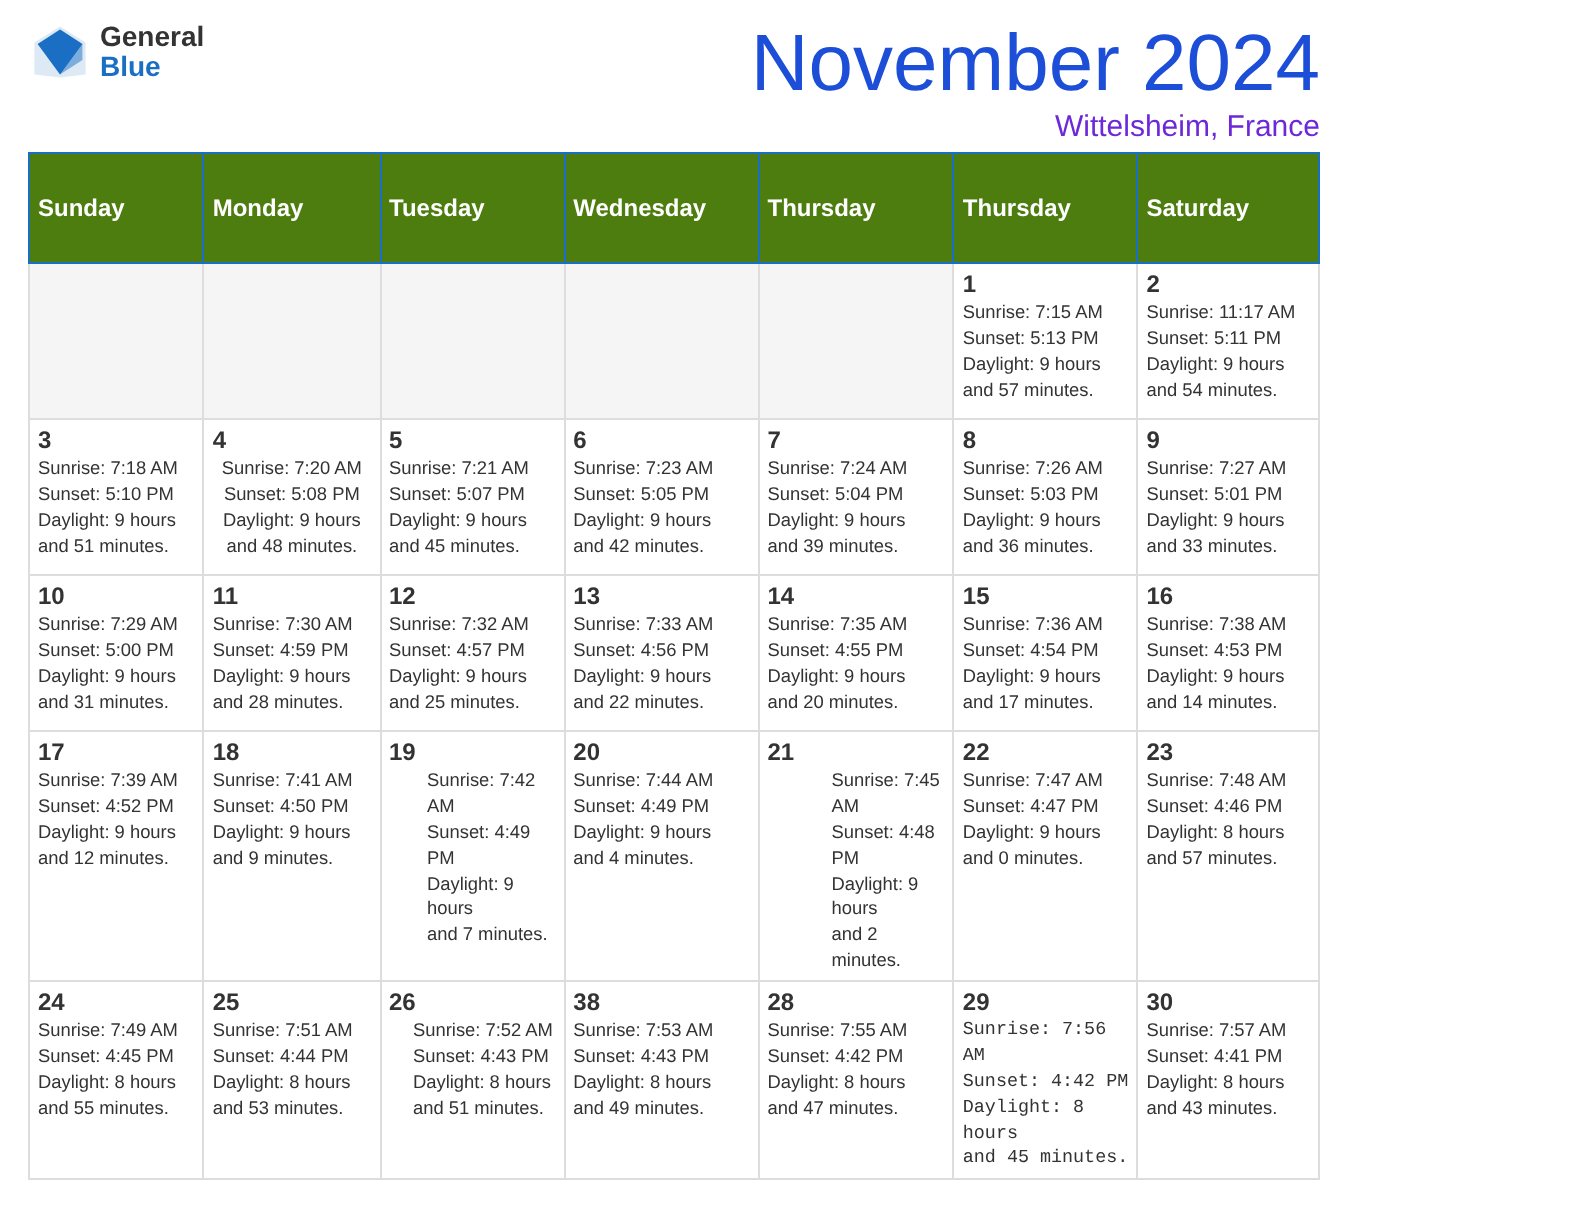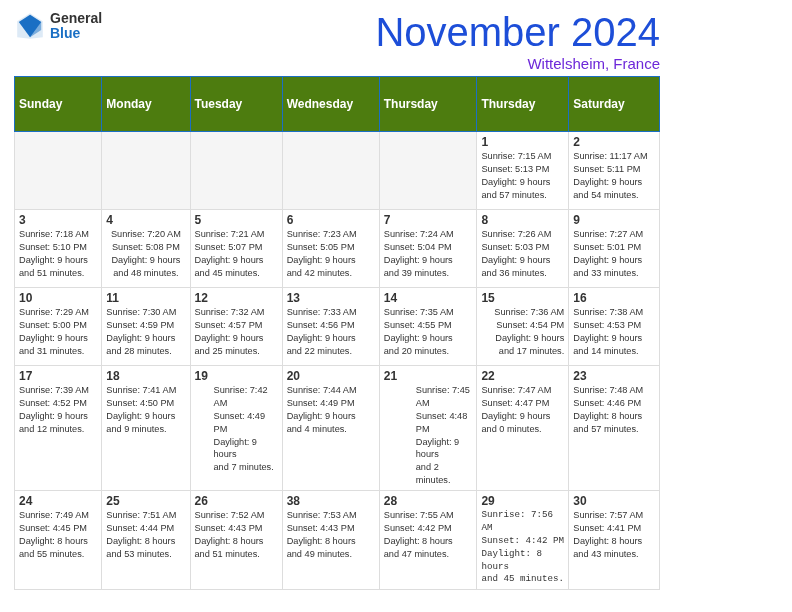--- a/index.html
+++ b/index.html
@@ -234,21 +234,21 @@
           </td>
           <td>
             <span class="day-number">14</span>
             <div class="day-info" style="white-space: pre-line;">Sunrise: 7:35 AM
 Sunset: 4:55 PM
 Daylight: 9 hours
 and 20 minutes.</div>
           </td>
           <td>
             <span class="day-number">15</span>
-            <div class="day-info" style="white-space: pre-line; text-align: right;">Sunrise: 7:36 AM
+            <div class="day-info" style="white-space: pre-line;">Sunrise: 7:36 AM
 Sunset: 4:54 PM
 Daylight: 9 hours
 and 17 minutes.</div>
           </td>
           <td>
             <span class="day-number">16</span>
             <div class="day-info" style="white-space: pre-line;">Sunrise: 7:38 AM
 Sunset: 4:53 PM
 Daylight: 9 hours
 and 14 minutes.</div>
@@ -315,21 +315,21 @@
           </td>
           <td>
             <span class="day-number">25</span>
             <div class="day-info" style="white-space: pre-line;">Sunrise: 7:51 AM
 Sunset: 4:44 PM
 Daylight: 8 hours
 and 53 minutes.</div>
           </td>
           <td>
             <span class="day-number">26</span>
-            <div class="day-info" style="white-space: pre-line;">Sunrise: 7:52 AM
+            <div class="day-info" style="white-space: pre-line; margin-left: 12px;">Sunrise: 7:52 AM
 Sunset: 4:43 PM
 Daylight: 8 hours
 and 51 minutes.</div>
           </td>
           <td>
             <span class="day-number">38</span>
             <div class="day-info" style="white-space: pre-line;">Sunrise: 7:53 AM
 Sunset: 4:43 PM
 Daylight: 8 hours
 and 49 minutes.</div>

